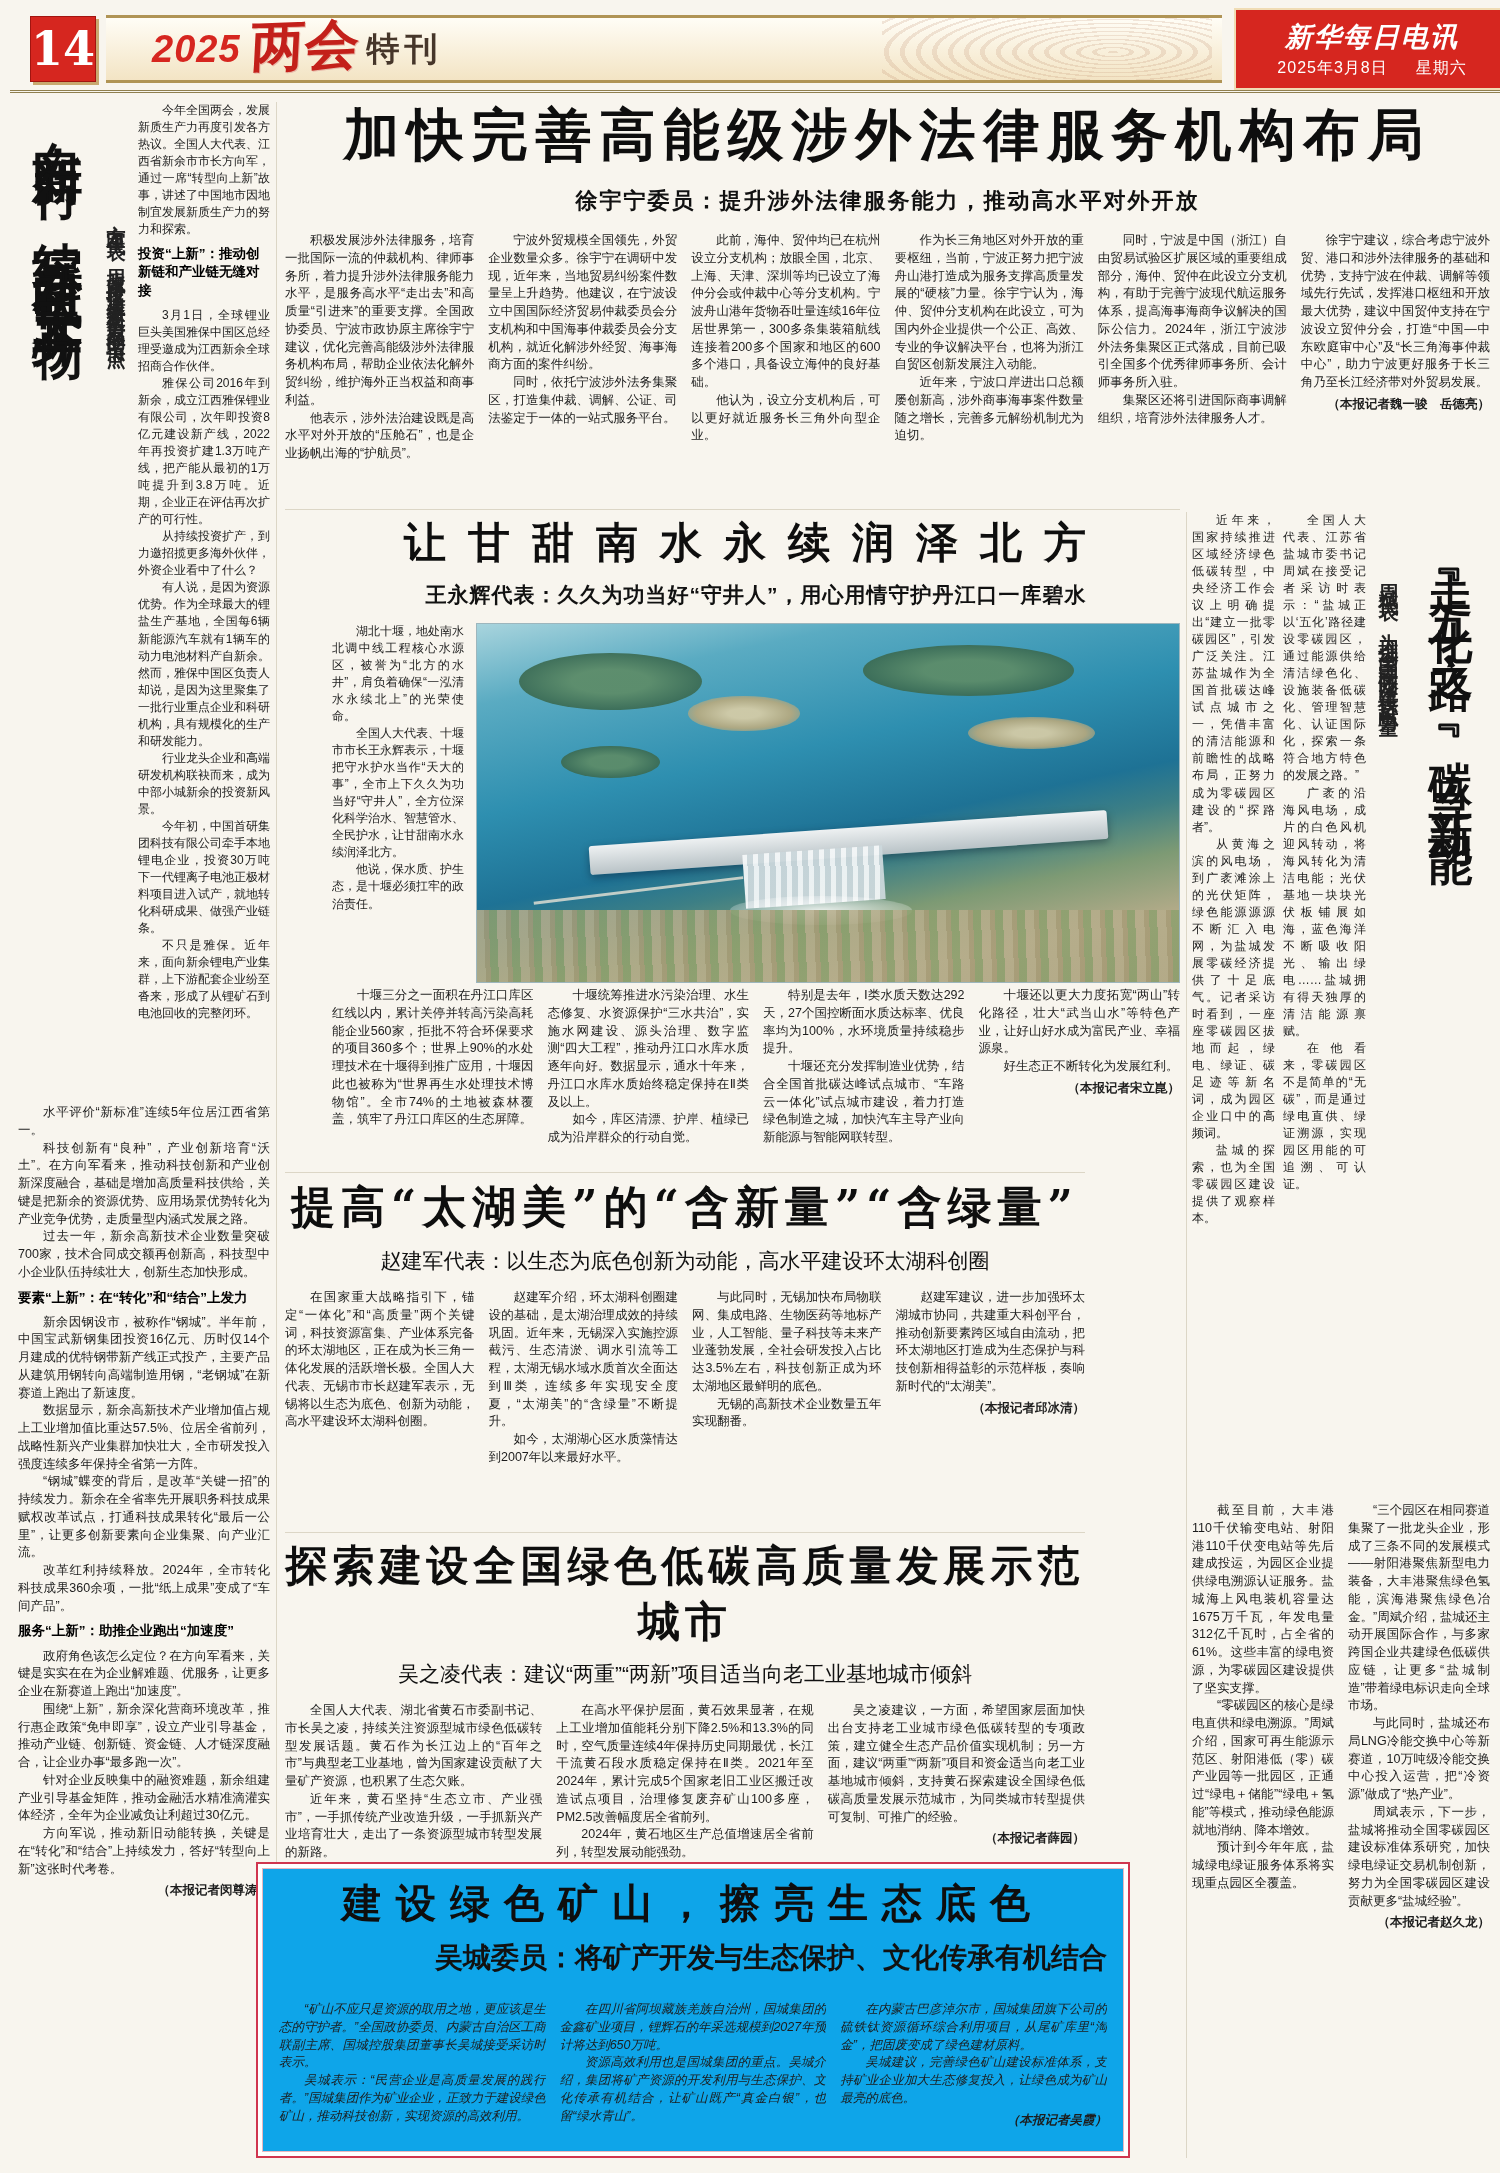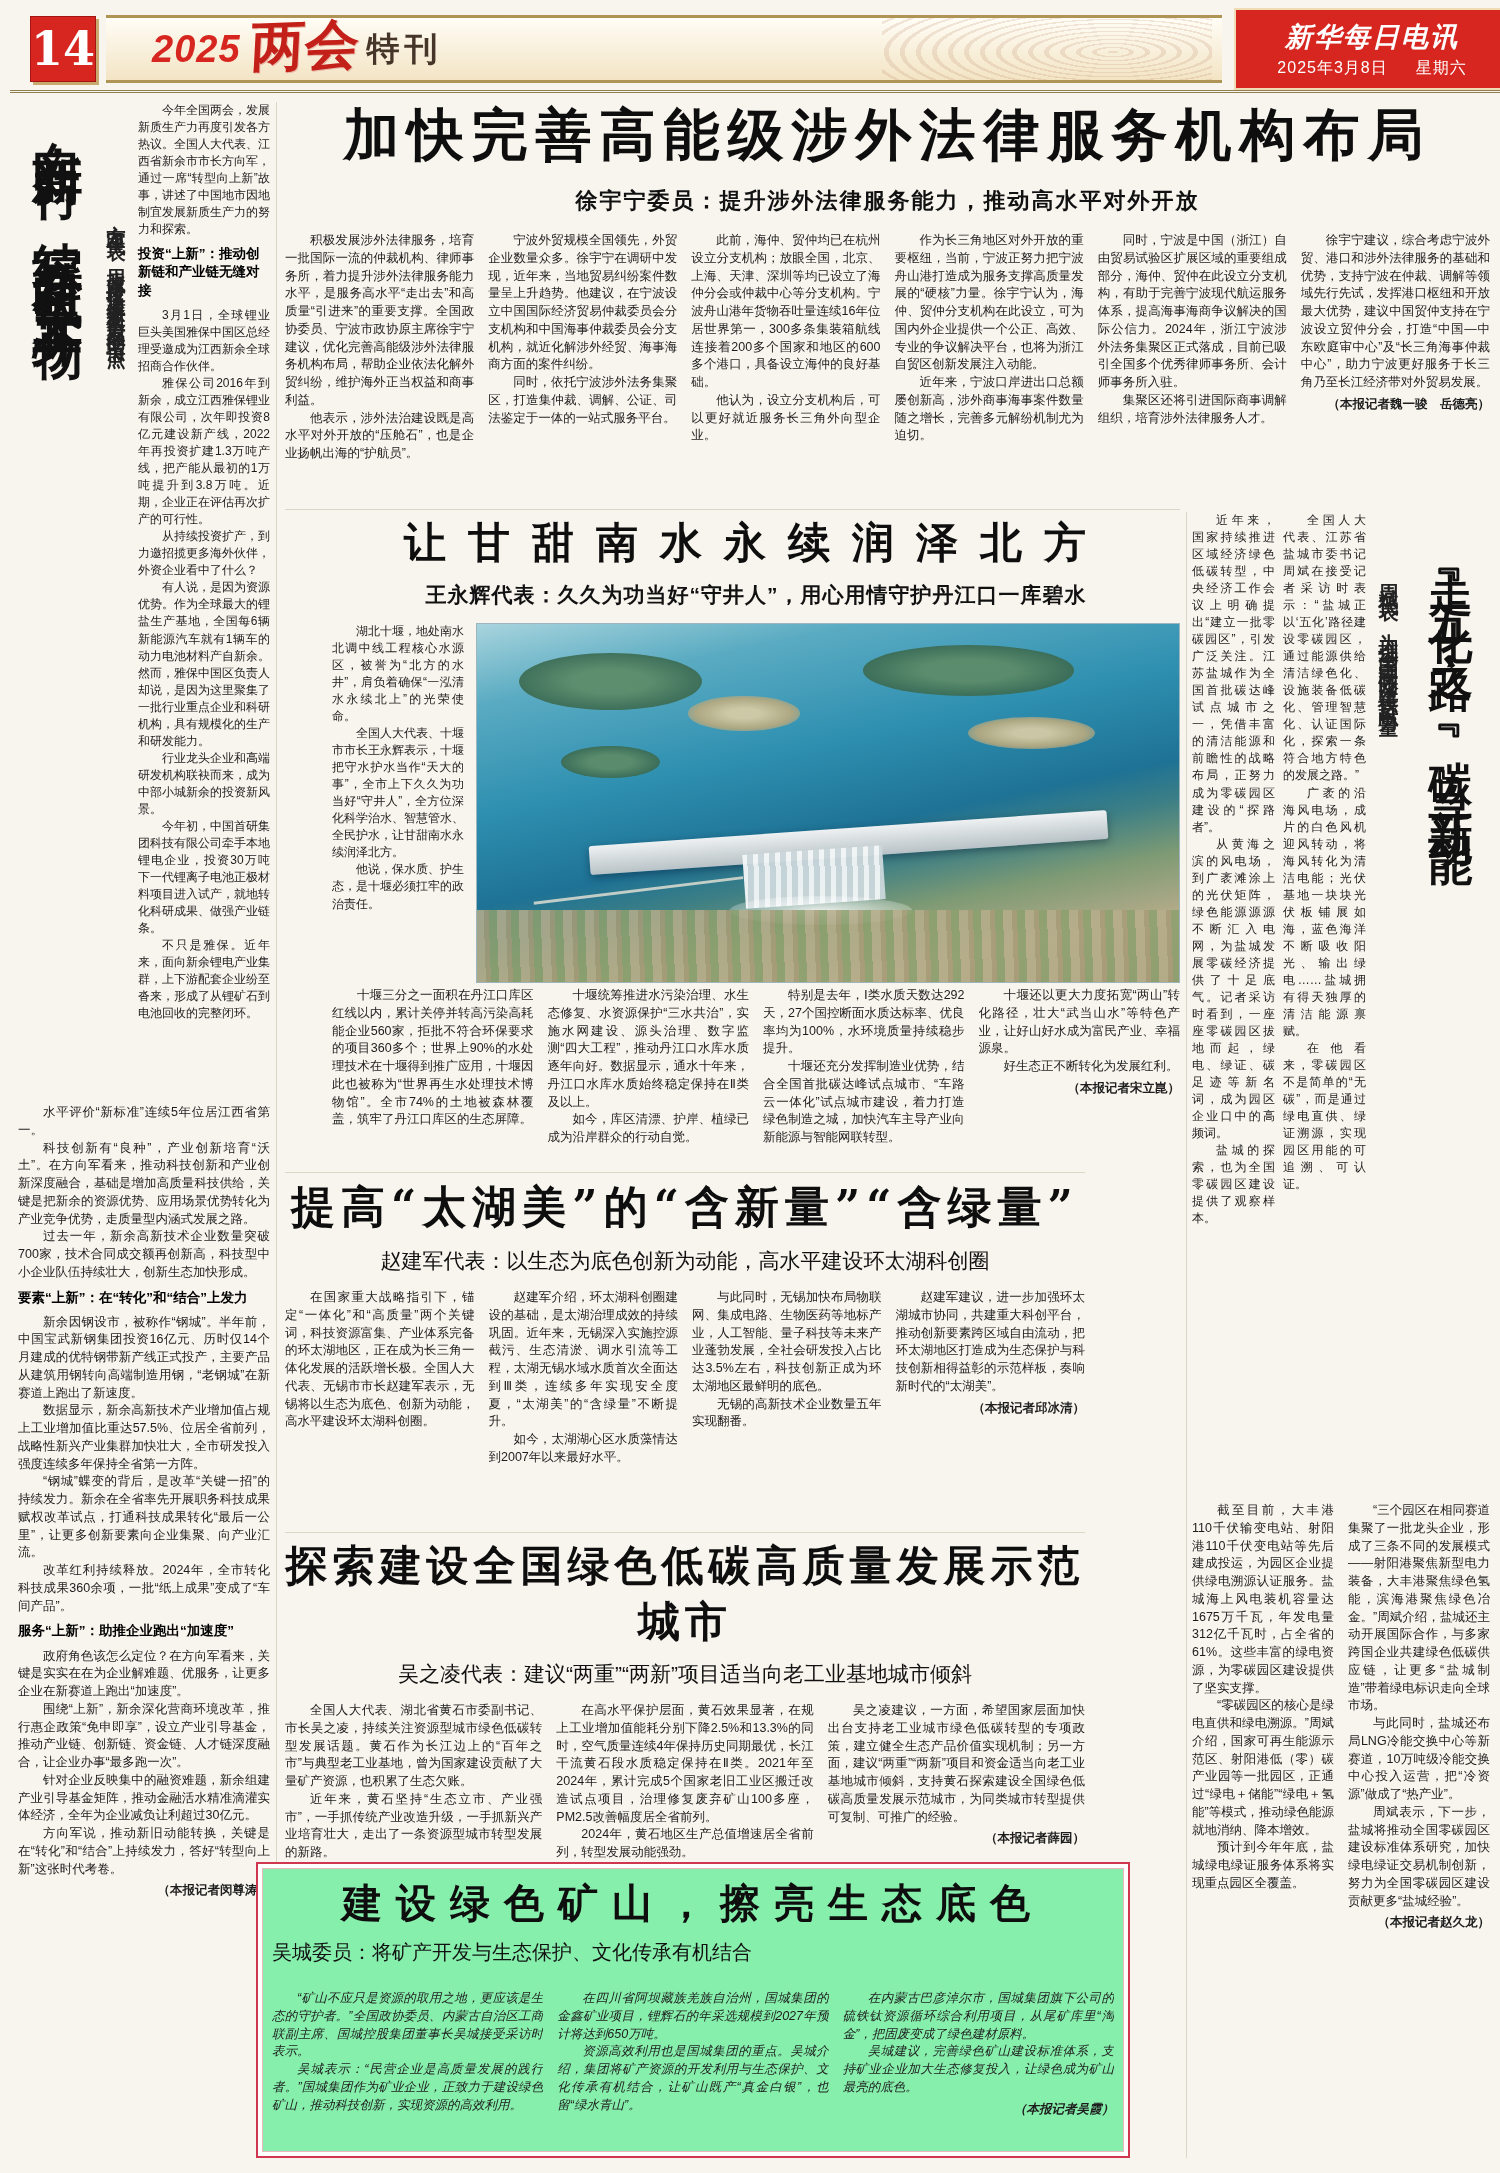--- a/index.html
+++ b/index.html
@@ -82,25 +82,25 @@
   .rr-bottom{margin-top:12px;height:650px;}
   
   .taihu{position:absolute;left:285px;top:1178px;width:800px;height:348px;}
   .t-h{font-size:44px;letter-spacing:6px;}
   .t-sub{font-size:21px;font-weight:normal;text-align:center;margin-top:10px;color:#111;}
   .t-cols{margin-top:14px;height:238px;}
   .tansuo{position:absolute;left:285px;top:1538px;width:800px;height:310px;}
   .x-h{font-size:42px;letter-spacing:5px;}
   .x-cols{margin-top:14px;height:202px;}
   
-  .redbox{position:absolute;left:256px;top:1862px;width:874px;height:296px;background:#86efac;
+  .redbox{position:absolute;left:256px;top:1862px;width:874px;height:296px;background:#0ea5e9;
           border:2px solid #d0364f;box-shadow:inset 0 0 0 4px #fff,inset 0 0 0 5px #e9b7c0;
-          padding:12px 14px;box-sizing:border-box;}
+          padding:12px 21px;box-sizing:border-box;}
   .r-h{font-size:40px;letter-spacing:14px;}
-  .r-sub{font-size:20px;font-weight:normal;text-align:left;margin-top:8px;color:#111;}
+  .r-sub{font-size:28px;font-weight:bold;text-align:right;margin-top:8px;color:#111;}
   .r-cols{margin-top:24px;height:166px;font-style:italic;}
 </style>
 </head>
 <body>
 
 <div class="page">
 
   <div class="header">
     <div class="pagenum">14</div>
     <div class="edbar">

